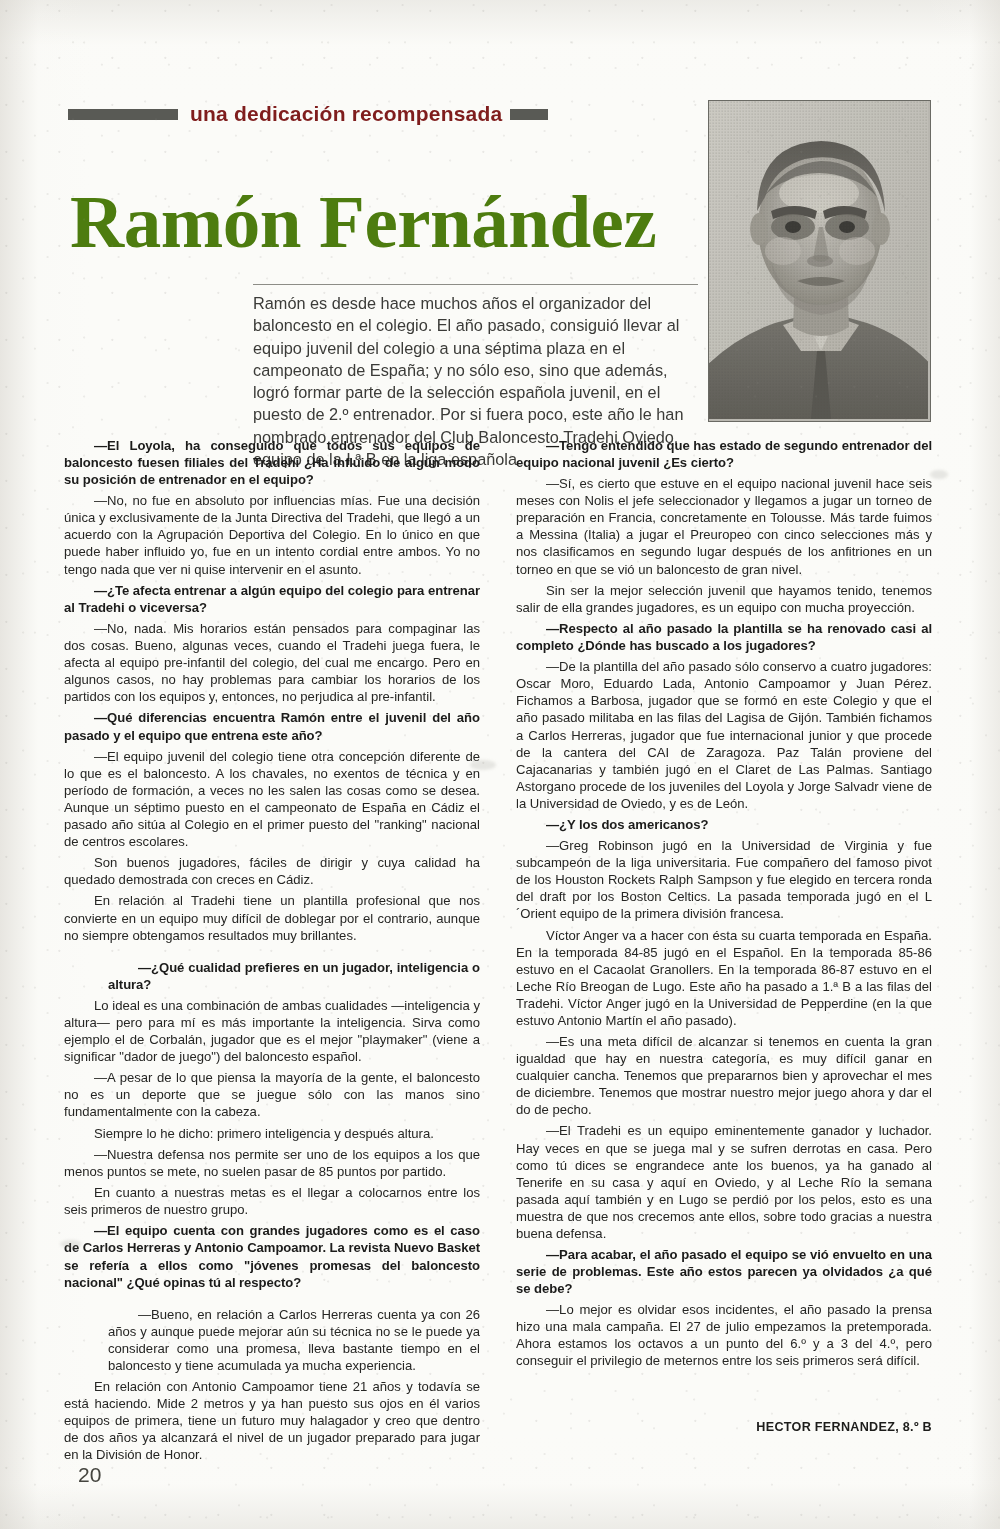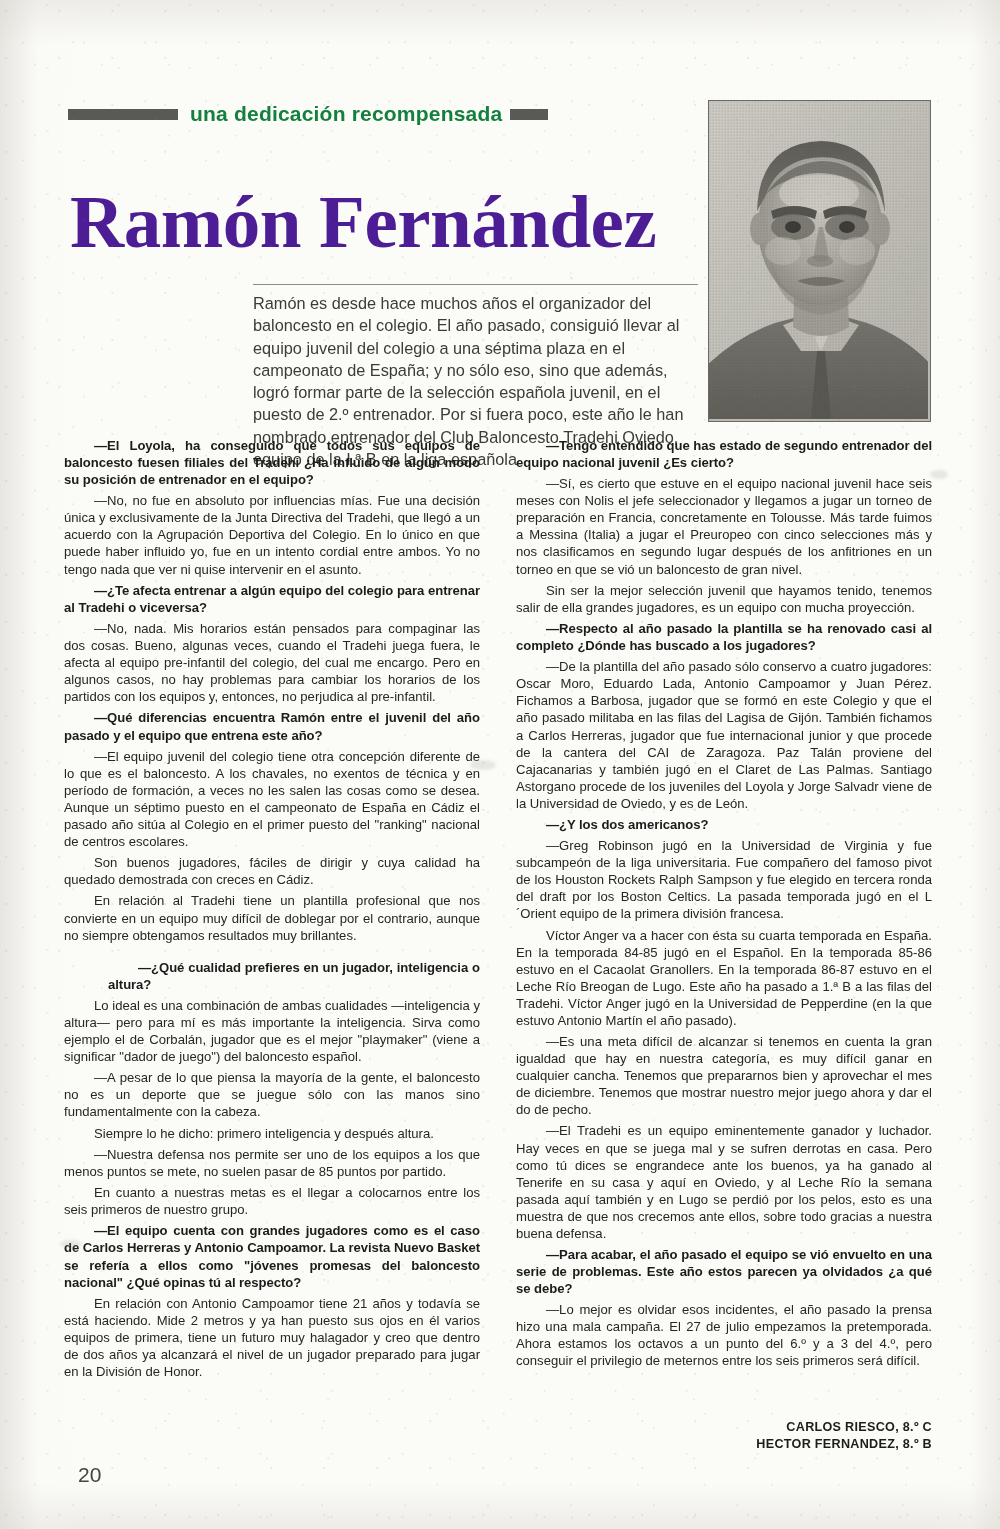--- a/index.html
+++ b/index.html
@@ -55,42 +55,42 @@
   }
   .rule-left {
     width: 110px;
     height: 11px;
     background: #595a55;
     flex: none;
   }
   #kicker-text {
     font-size: 21px;
     font-weight: bold;
-    color: #15803d;
+    color: #7f1d1d;
     letter-spacing: 0.2px;
     margin-left: 12px;
     white-space: nowrap;
   }
   #kicker-tail {
     flex: 1;
     height: 11px;
     margin-left: 8px;
     background: linear-gradient(to right, #595a55 0 38px, rgba(0,0,0,0) 38px);
   }
 
   
   #headline {
     position: absolute;
     left: 70px;
     top: 182px;
     font-family: "Liberation Serif", serif;
     font-weight: bold;
     font-size: 75px;
     line-height: 80px;
-    color: #4c1d95;
+    color: #4d7c0f;
     letter-spacing: -0.5px;
     white-space: nowrap;
   }
 
   
   #lede {
     position: absolute;
     left: 253px;
     top: 292px;
     width: 445px;
@@ -278,39 +278,39 @@
       <p>—El equipo juvenil del colegio tiene otra concepción diferente de lo que es el baloncesto. A los chavales, no exentos de técnica y en período de formación, a veces no les salen las cosas como se desea. Aunque un séptimo puesto en el campeonato de España en Cádiz el pasado año sitúa al Colegio en el primer puesto del "ranking" nacional de centros escolares.</p>
       <p>Son buenos jugadores, fáciles de dirigir y cuya calidad ha quedado demostrada con creces en Cádiz.</p>
       <p>En relación al Tradehi tiene un plantilla profesional que nos convierte en un equipo muy difícil de doblegar por el contrario, aunque no siempre obtengamos resultados muy brillantes.</p>
       <p class="q gap">—¿Qué cualidad prefieres en un jugador, inteligencia o altura?</p>
       <p>Lo ideal es una combinación de ambas cualidades —inteligencia y altura— pero para mí es más importante la inteligencia. Sirva como ejemplo el de Corbalán, jugador que es el mejor "playmaker" (viene a significar "dador de juego") del baloncesto español.</p>
       <p>—A pesar de lo que piensa la mayoría de la gente, el baloncesto no es un deporte que se juegue sólo con las manos sino fundamentalmente con la cabeza.</p>
       <p>Siempre lo he dicho: primero inteligencia y después altura.</p>
       <p>—Nuestra defensa nos permite ser uno de los equipos a los que menos puntos se mete, no suelen pasar de 85 puntos por partido.</p>
       <p>En cuanto a nuestras metas es el llegar a colocarnos entre los seis primeros de nuestro grupo.</p>
       <p class="q">—El equipo cuenta con grandes jugadores como es el caso de Carlos Herreras y Antonio Campoamor. La revista Nuevo Basket se refería a ellos como "jóvenes promesas del baloncesto nacional" ¿Qué opinas tú al respecto?</p>
+      <p class="gap">—Bueno, en relación a Carlos Herreras cuenta ya con 26 años y aunque puede mejorar aún su técnica no se le puede ya considerar como una promesa, lleva bastante tiempo en el baloncesto y tiene acumulada ya mucha experiencia.</p>
       <p>En relación con Antonio Campoamor tiene 21 años y todavía se está haciendo. Mide 2 metros y ya han puesto sus ojos en él varios equipos de primera, tiene un futuro muy halagador y creo que dentro de dos años ya alcanzará el nivel de un jugador preparado para jugar en la División de Honor.</p>
     </div>
   <div class="column" id="col-right">
       <p class="q">—Tengo entendido que has estado de segundo entrenador del equipo nacional juvenil ¿Es cierto?</p>
       <p>—Sí, es cierto que estuve en el equipo nacional juvenil hace seis meses con Nolis el jefe seleccionador y llegamos a jugar un torneo de preparación en Francia, concretamente en Tolousse. Más tarde fuimos a Messina (Italia) a jugar el Preuropeo con cinco selecciones más y nos clasificamos en segundo lugar después de los anfitriones en un torneo en que se vió un baloncesto de gran nivel.</p>
       <p>Sin ser la mejor selección juvenil que hayamos tenido, tenemos salir de ella grandes jugadores, es un equipo con mucha proyección.</p>
       <p class="q">—Respecto al año pasado la plantilla se ha renovado casi al completo ¿Dónde has buscado a los jugadores?</p>
       <p>—De la plantilla del año pasado sólo conservo a cuatro jugadores: Oscar Moro, Eduardo Lada, Antonio Campoamor y Juan Pérez. Fichamos a Barbosa, jugador que se formó en este Colegio y que el año pasado militaba en las filas del Lagisa de Gijón. También fichamos a Carlos Herreras, jugador que fue internacional junior y que procede de la cantera del CAI de Zaragoza. Paz Talán proviene del Cajacanarias y también jugó en el Claret de Las Palmas. Santiago Astorgano procede de los juveniles del Loyola y Jorge Salvadr viene de la Universidad de Oviedo, y es de León.</p>
       <p class="q">—¿Y los dos americanos?</p>
       <p>—Greg Robinson jugó en la Universidad de Virginia y fue subcampeón de la liga universitaria. Fue compañero del famoso pivot de los Houston Rockets Ralph Sampson y fue elegido en tercera ronda del draft por los Boston Celtics. La pasada temporada jugó en el L´Orient equipo de la primera división francesa.</p>
       <p>Víctor Anger va a hacer con ésta su cuarta temporada en España. En la temporada 84-85 jugó en el Español. En la temporada 85-86 estuvo en el Cacaolat Granollers. En la temporada 86-87 estuvo en el Leche Río Breogan de Lugo. Este año ha pasado a 1.ª B a las filas del Tradehi. Víctor Anger jugó en la Universidad de Pepperdine (en la que estuvo Antonio Martín el año pasado).</p>
       <p>—Es una meta difícil de alcanzar si tenemos en cuenta la gran igualdad que hay en nuestra categoría, es muy difícil ganar en cualquier cancha. Tenemos que prepararnos bien y aprovechar el mes de diciembre. Tenemos que mostrar nuestro mejor juego ahora y dar el do de pecho.</p>
       <p>—El Tradehi es un equipo eminentemente ganador y luchador. Hay veces en que se juega mal y se sufren derrotas en casa. Pero como tú dices se engrandece ante los buenos, ya ha ganado al Tenerife en su casa y aquí en Oviedo, y al Leche Río la semana pasada aquí también y en Lugo se perdió por los pelos, esto es una muestra de que nos crecemos ante ellos, sobre todo gracias a nuestra buena defensa.</p>
       <p class="q">—Para acabar, el año pasado el equipo se vió envuelto en una serie de problemas. Este año estos parecen ya olvidados ¿a qué se debe?</p>
       <p>—Lo mejor es olvidar esos incidentes, el año pasado la prensa hizo una mala campaña. El 27 de julio empezamos la pretemporada. Ahora estamos los octavos a un punto del 6.º y a 3 del 4.º, pero conseguir el privilegio de meternos entre los seis primeros será difícil.</p>
     </div>
 
   <div id="byline">
-    <div>CARLOS RIESCO, 8.º C</div>
     <div>HECTOR FERNANDEZ, 8.º B</div>
   </div>
 
   <div id="folio">20</div>
 
   <div id="speckle"></div>
   <div class="smudge" style="left:470px; top:760px; width:26px; height:10px;"></div>
   <div class="smudge" style="left:930px; top:470px; width:18px; height:9px;"></div>
   <div class="smudge" style="left:60px;  top:1240px; width:22px; height:8px;"></div>
 </div>

